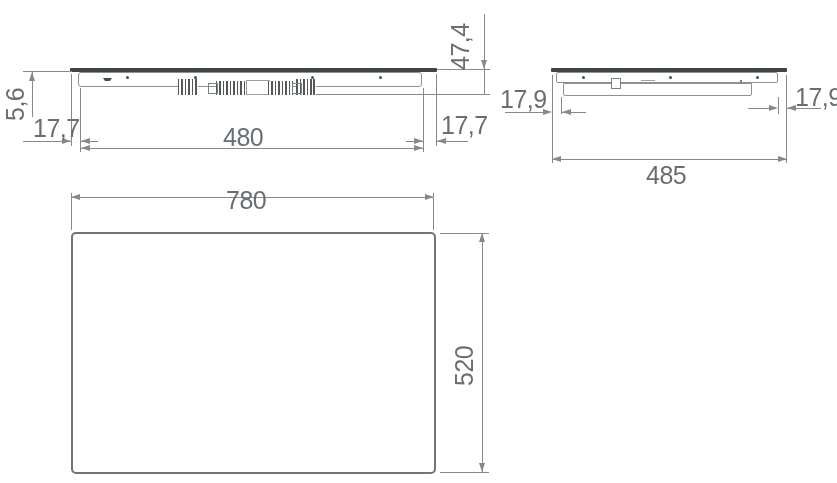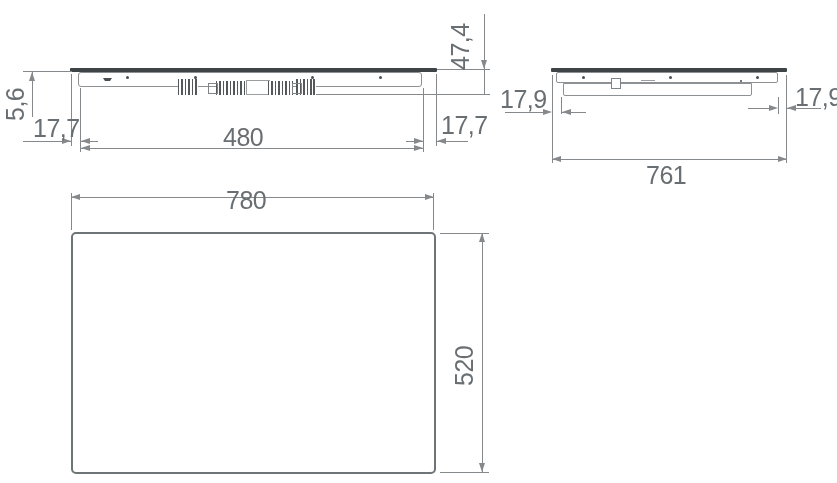--- a/index.html
+++ b/index.html
@@ -117,21 +117,21 @@
 
     <div class="hline" style="left:748px;top:108px;width:27px;"></div>
     <div class="arr r" style="left:769px;top:105px;"></div>
     <div class="hline" style="left:787px;top:108px;width:34px;"></div>
     <div class="arr l" style="left:787px;top:105px;"></div>
     <div class="dim" style="left:795px;top:85px;">17,9</div>
 
     <div class="hline" style="left:552px;top:159px;width:235px;"></div>
     <div class="arr l" style="left:552px;top:156px;"></div>
     <div class="arr r" style="left:778px;top:156px;"></div>
-    <div class="dim" style="left:646px;top:163px;">761</div>
+    <div class="dim" style="left:646px;top:163px;">485</div>
   </div>
 
   <div>
 
     <div style="position:absolute;left:71px;top:232px;width:361px;height:238px;border:2px solid var(--line-dark);border-radius:5px;background:#ffffff;"></div>
 
     <div class="vline" style="left:71px;top:193px;height:37px;"></div>
     <div class="vline" style="left:433px;top:193px;height:37px;"></div>
 
     <div class="hline" style="left:71px;top:197px;width:363px;"></div>

